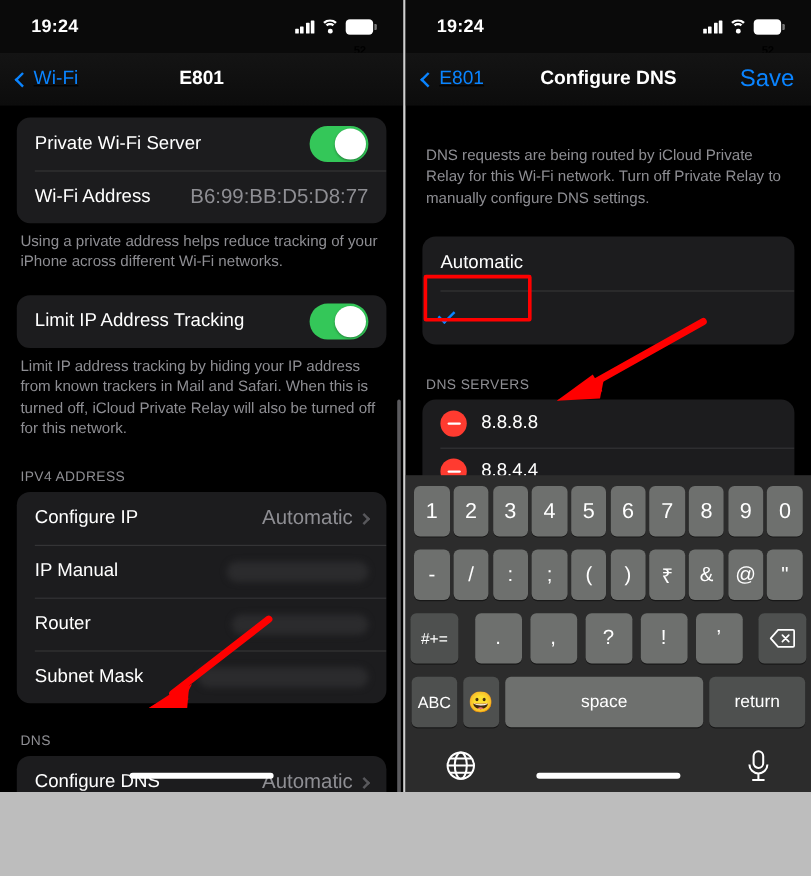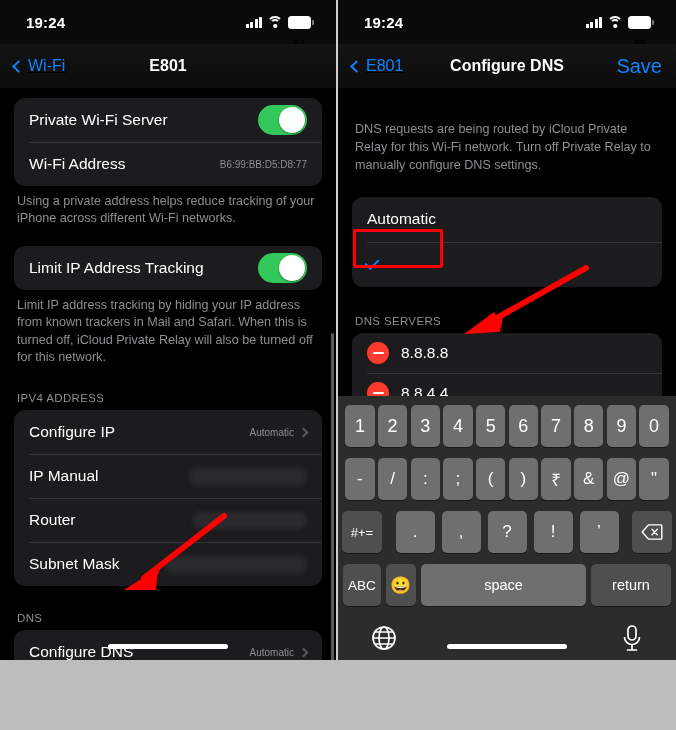--- a/index.html
+++ b/index.html
@@ -104,21 +104,21 @@
     display: flex; align-items: center;
     min-height: 44px;
     padding: 0 15px;
     position: relative;
   }
   .row + .row::before {
     content: ""; position: absolute; left: 15px; right: 0; top: 0;
     height: 1px; background: #343436;
   }
   .row-label { color: #fff; font-size: 15.5px; flex: 1; }
-  .row-value { color: #8e8e93; font-size: 10px; margin-right: 6px; }
+  .row-value { color: #8e8e93; font-size: 17px; margin-right: 6px; }
   .chev-right {
     width: 7px; height: 7px;
     border-right: 2px solid #58585c; border-top: 2px solid #58585c;
     transform: rotate(45deg);
   }
   .footnote {
     color: #8e8e93; font-size: 12.6px; line-height: 1.38;
     padding: 7px 17px 0 17px;
   }
   .sect-head {

